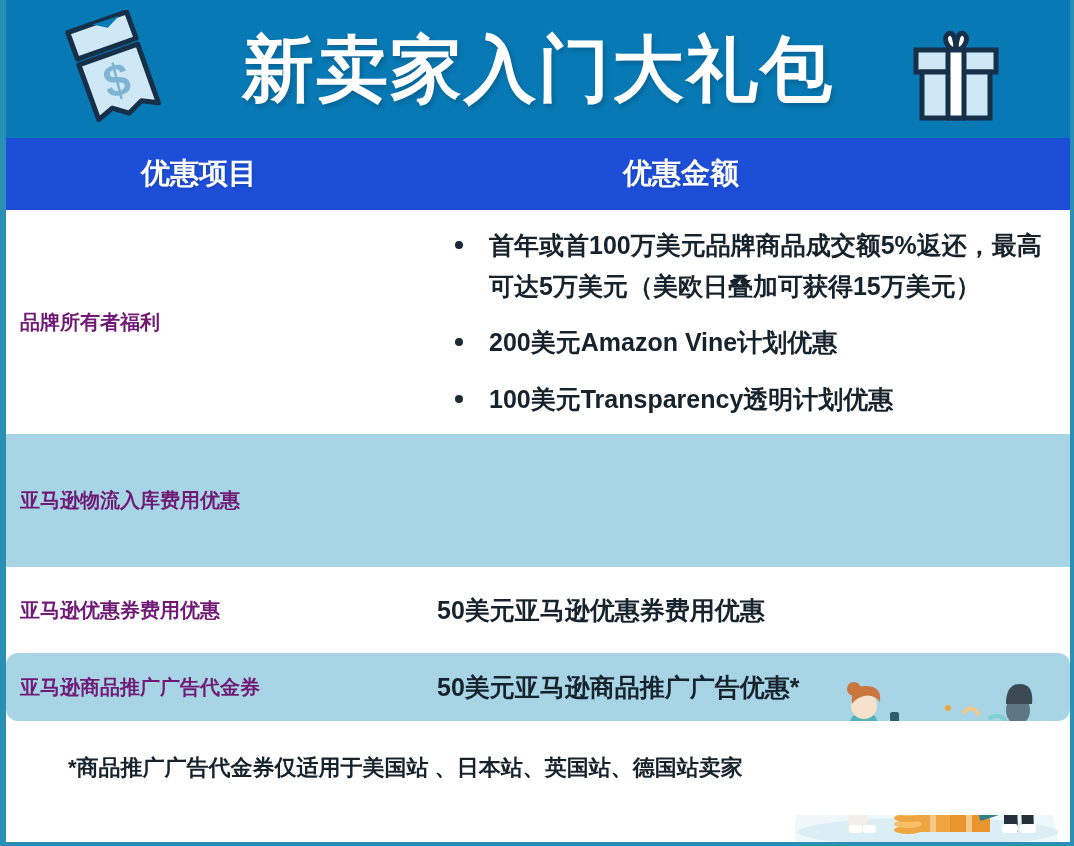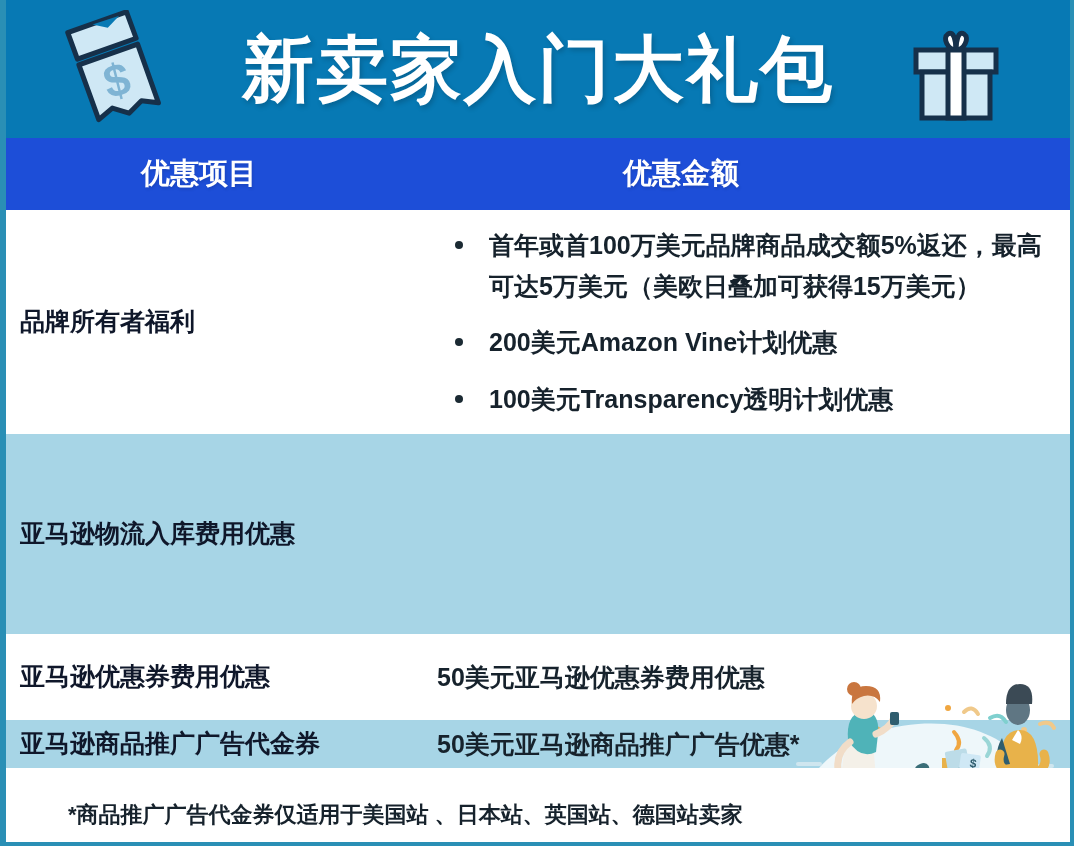--- a/index.html
+++ b/index.html
@@ -65,22 +65,22 @@
     font-weight:bold;
     text-shadow:1px 2px 3px rgba(0,0,0,.12);
   }
   .hrow .c-left  { text-align:center; padding-left:0; }
   .hrow .c-right { text-align:center; padding-right:100px; }
 
   .row-white { background:#ffffff; }
   .row-blue  { background:#a7d5e6; }
 
   .cell-label {
-    color:#0f172a;
-    font-size:25px;
+    color:#701a75;
+    font-size:20px;
     font-weight:bold;
     line-height:1.35;
   }
   .cell-body {
     color:#16222c;
     font-size:25px;
     font-weight:bold;
     line-height:1.62;
     margin-left:39px;
   }
@@ -95,25 +95,25 @@
     content:"";
     position:absolute;
     left:14px; top:16px;
     width:8px; height:8px;
     border-radius:50%;
     background:#1b2a33;
   }
 
   .r1 { height:224px; }
   .r1 .c-right { padding-left:10px; }
-  .r2 { height:200px;align-items:center; }
+  .r2 { height:133px;align-items:center; }
   .r2 .c-right { padding-left:6px; }
   .r3 { height:86px; }
   .r3 .c-right { padding-left:6px; }
-  .r4 { height:48px; }
+  .r4 { height:68px;border-radius:12px; }
   .r4 .c-right { padding-left:6px; }
 
   
   .footnote {
     height:94px;
     background:#ffffff;
     display:flex;
     align-items:center;
     padding-left:14px;
     position:relative;

